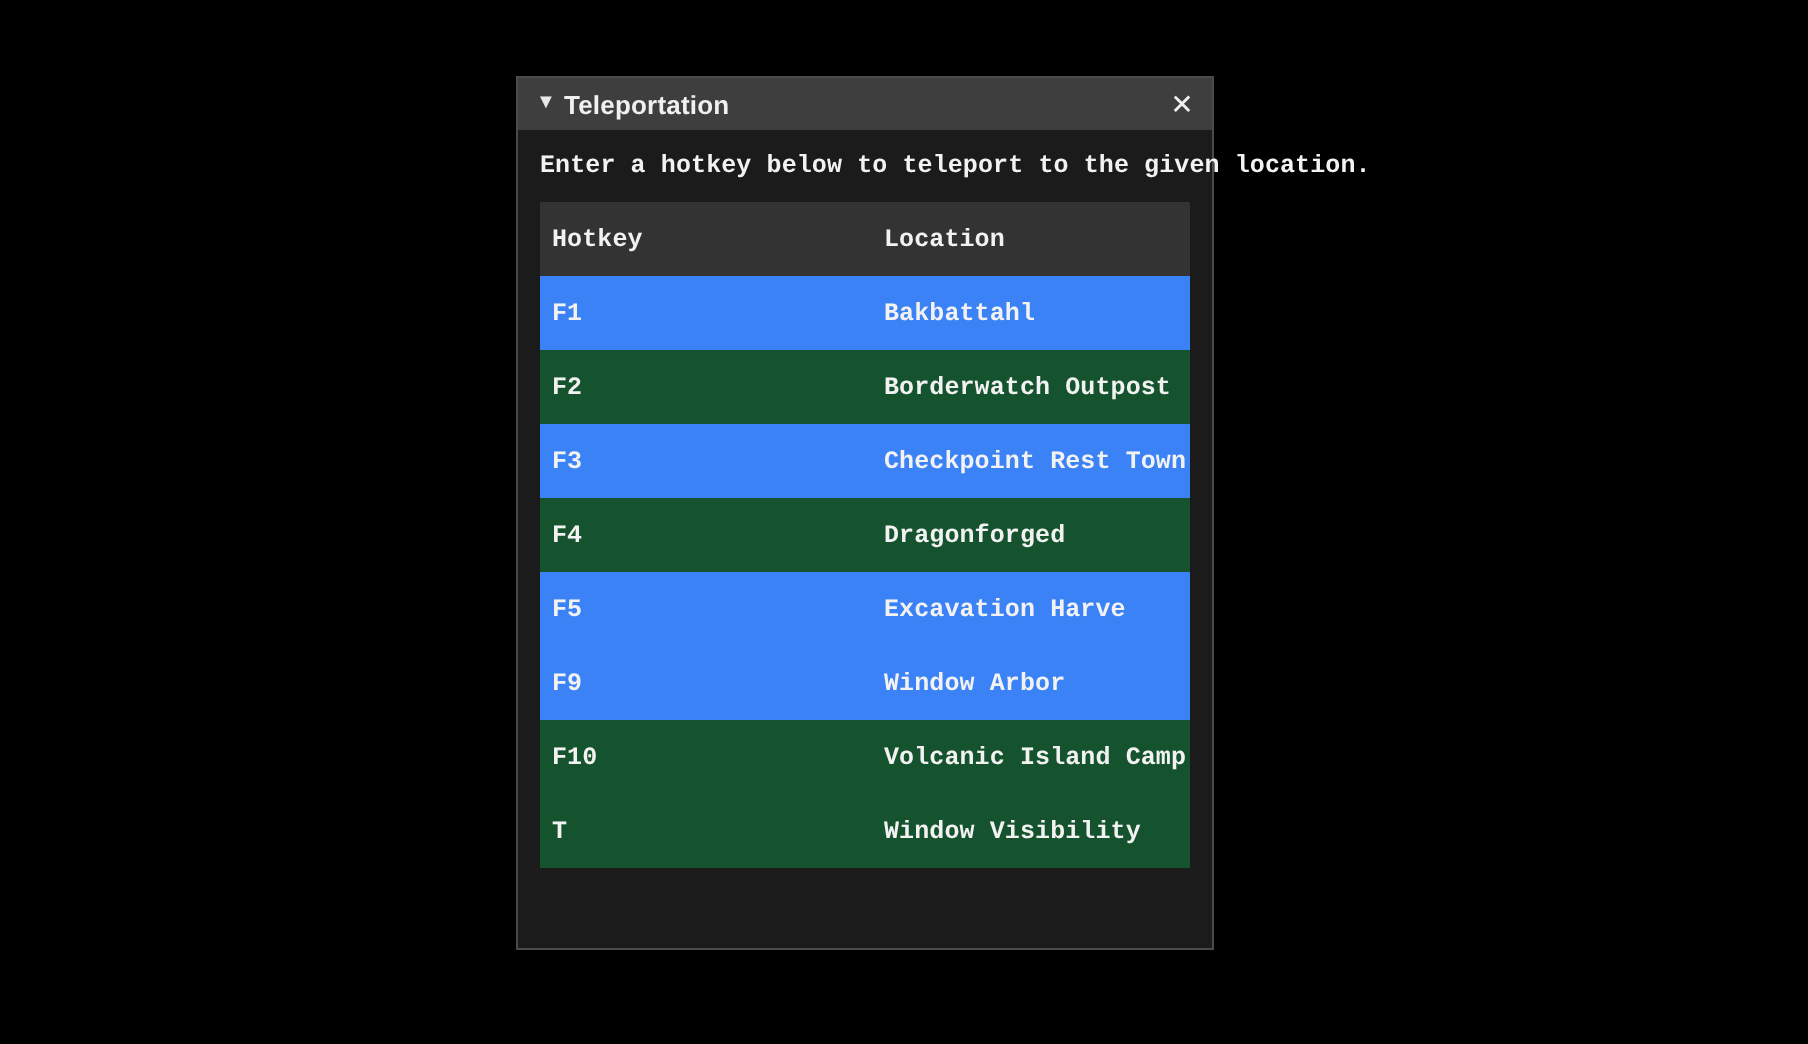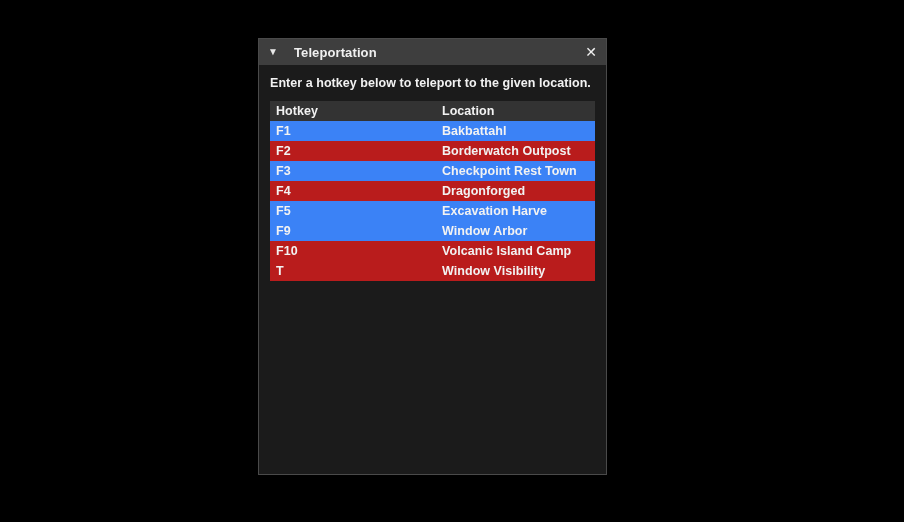--- a/index.html
+++ b/index.html
@@ -47,21 +47,21 @@
     justify-content: center;
     color: #e8e8e8;
     font-size: 10px;
     line-height: 1;
     flex: 0 0 auto;
   }
   #window-title {
     color: #f0f0f0;
     font-size: 13px;
     font-weight: bold;
-    margin-left: 13px;
+    margin-left: 1px;
     letter-spacing: 0.1px;
     white-space: nowrap;
   }
   #title-spacer { flex: 1 1 auto; }
   #close-button {
     width: 30px;
     height: 26px;
     display: flex;
     align-items: center;
     justify-content: center;
@@ -72,20 +72,21 @@
   }
 
   
   #window-body {
     flex: 1 1 auto;
     padding: 10px 11px 12px 11px;
     box-sizing: border-box;
     background: #1b1b1b;
     display: flex;
     flex-direction: column;
+    font-family: Liberation Mono, monospace;
   }
 
   #description {
     color: #f2f2f2;
     font-size: 12.5px;
     font-weight: bold;
     margin: 1px 0 11px 0;
     white-space: nowrap;
     letter-spacing: 0.05px;
   }
@@ -98,30 +99,30 @@
   }
   #hotkey-table col.col-hotkey { width: 166px; }
   #hotkey-table col.col-location { width: auto; }
 
   #hotkey-table th,
   #hotkey-table td {
     text-align: left;
     font-size: 12.5px;
     font-weight: bold;
     color: #f2f2f2;
-    height: 20px;
+    height: 37px;
     padding: 0 0 0 6px;
     box-sizing: border-box;
     vertical-align: middle;
     white-space: nowrap;
     letter-spacing: 0.05px;
   }
   #hotkey-table thead tr { background: #333333; }
   #hotkey-table tbody tr.row-odd  { background: #3b82f6; }
-  #hotkey-table tbody tr.row-even { background: #b91c1c; padding-left: 20px; }
+  #hotkey-table tbody tr.row-even { background: #14532d; padding-left: 20px; }
 </style>
 </head>
 <body>
 
 <div id="teleport-window">
 
   <div id="title-bar">
     <span id="collapse-icon">▼</span>
     <span id="window-title">Teleportation</span>
     <span id="title-spacer"></span>

